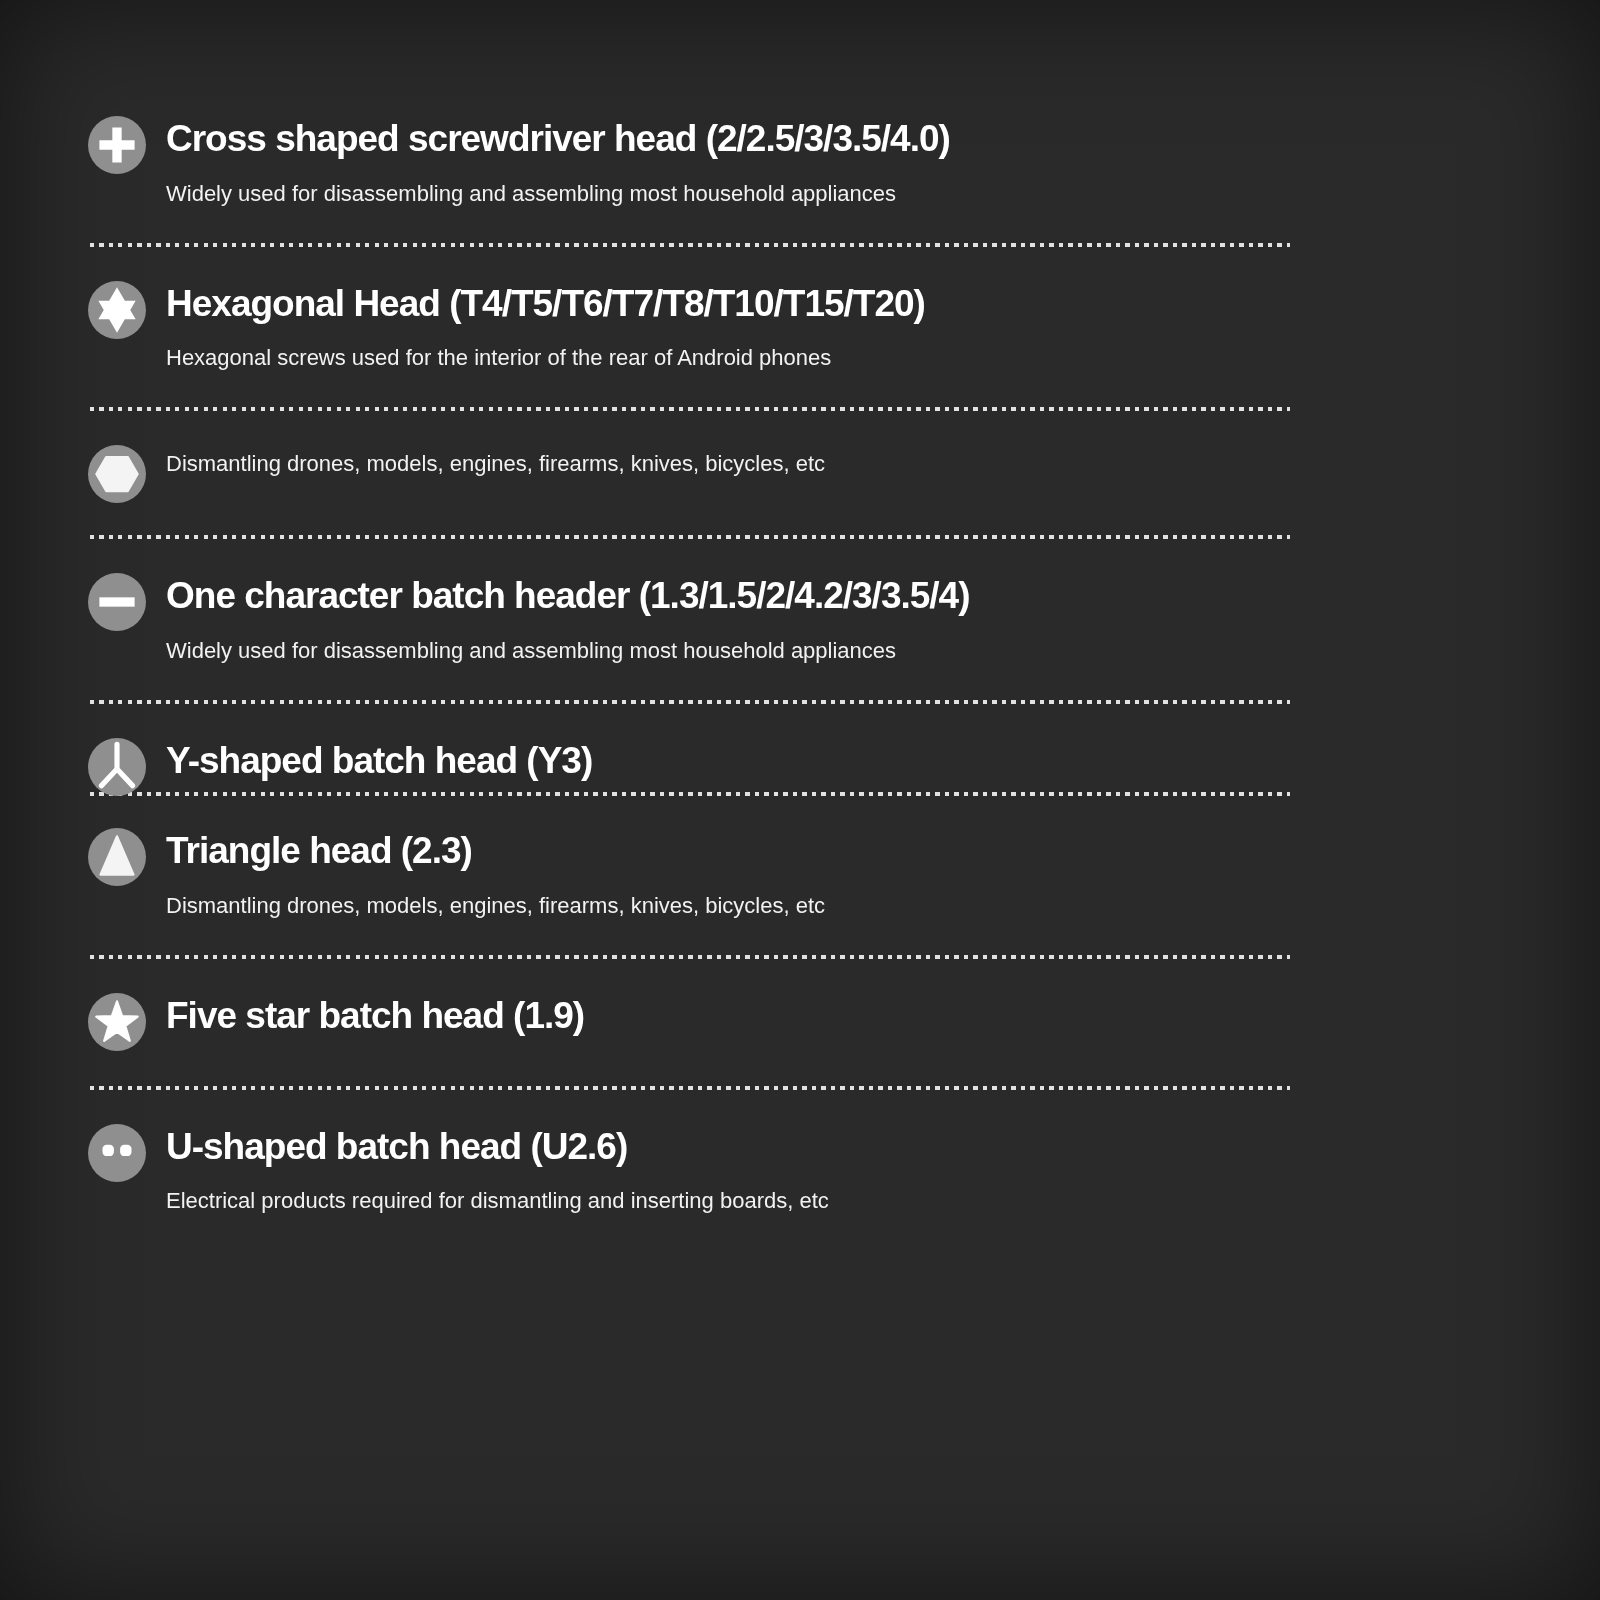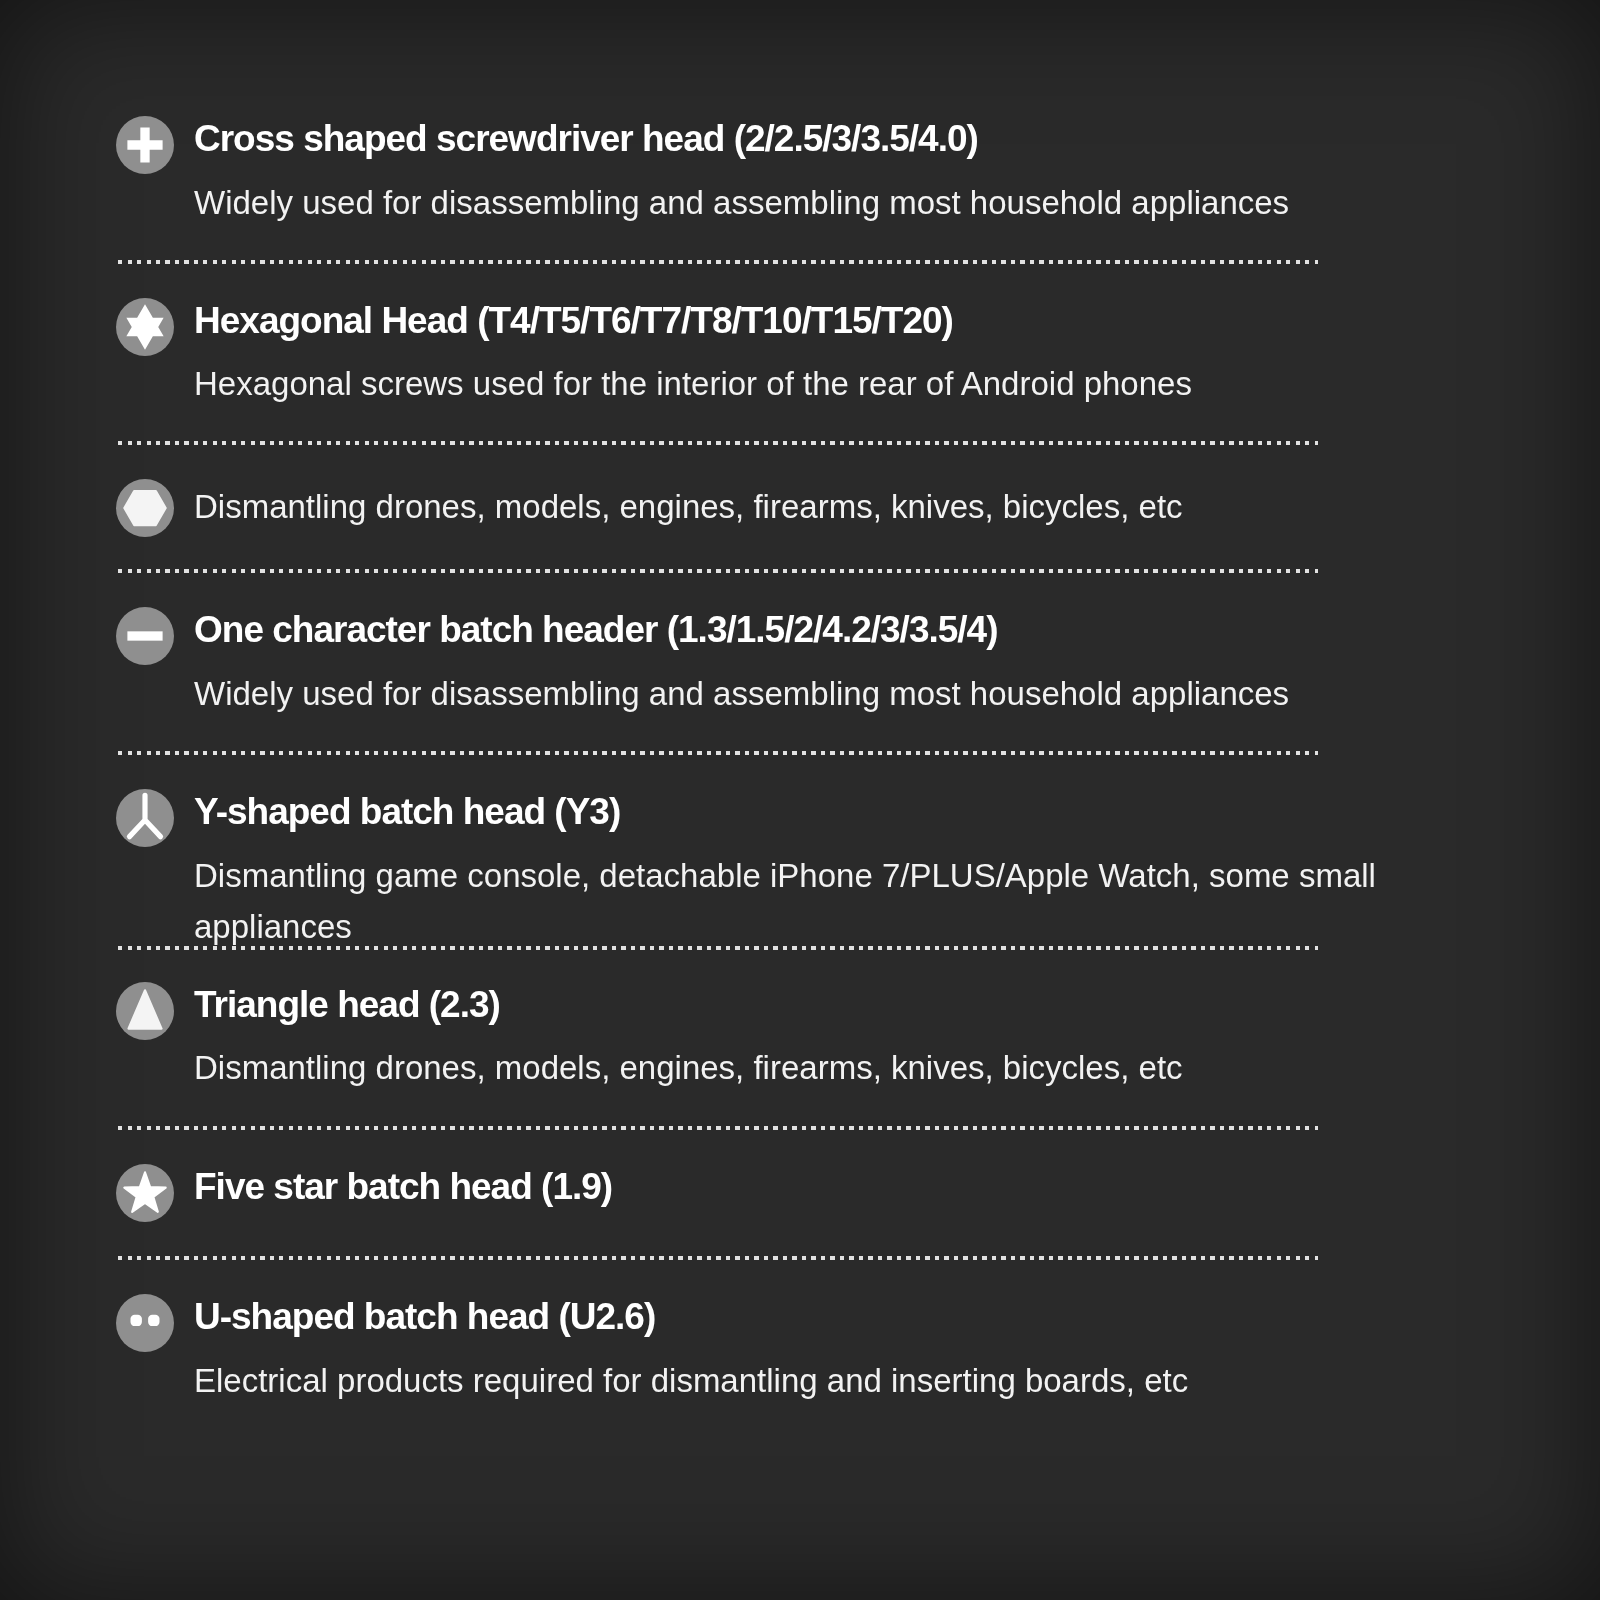--- a/index.html
+++ b/index.html
@@ -10,21 +10,21 @@
   }
   .canvas {
     position: relative;
     width: 1600px;
     height: 1600px;
     background: #2a2a2a;
     box-shadow: inset 0 0 120px rgba(0,0,0,0.55);
     overflow: hidden;
   }
   .page {
-    padding: 118px 85px 0 116px;
+    padding: 118px 85px 0 88px;
   }
   .item {
     display: flex;
     align-items: flex-start;
     gap: 20px;
   }
   .icon-circle {
     flex: 0 0 auto;
     width: 58px;
     height: 58px;
@@ -41,21 +41,21 @@
     color: #ffffff;
     font-size: 37px;
     font-weight: 700;
     letter-spacing: -1px;
     line-height: 1.15;
     margin: 0 0 16px 0;
     font-family: "Liberation Sans", sans-serif;
   }
   .item-desc {
     color: #f2f2f2;
-    font-size: 33px;
+    font-size: 22px;
     font-weight: 400;
     line-height: 1.55;
     margin: 0;
     max-width: 1280px;
   }
   .sep {
     height: 4px;
     width: 1200px;
     margin: 32px 0 36px 2px;
     background-image: repeating-linear-gradient(to right, #e2e2e2 0px, #e2e2e2 4px, transparent 4px, transparent 9.5px);
@@ -123,21 +123,20 @@
     <div class="sep"></div>
 
     <div class="item">
       <div class="icon-circle">
         <svg width="58" height="58" viewBox="0 0 56 56">
           <path d="M28 30 L28 6 M28 30 L13 46 M28 30 L43 46" stroke="#ffffff" stroke-width="5" stroke-linecap="round" fill="none"></path>
         </svg>
       </div>
       <div class="item-text">
         <p class="item-title">Y-shaped batch head (Y3)</p>
-        <p class="item-desc">Dismantling game console, detachable iPhone 7/PLUS/Apple Watch, some small appliances</p>
       </div>
     </div>
     <div class="sep tight"></div>
 
     <div class="item">
       <div class="icon-circle">
         <svg width="58" height="58" viewBox="0 0 56 56">
           <path d="M28 8 L44 45 L12 45 Z" fill="#f4f4f4" stroke="#f4f4f4" stroke-width="2" stroke-linejoin="round"></path>
         </svg>
       </div>

